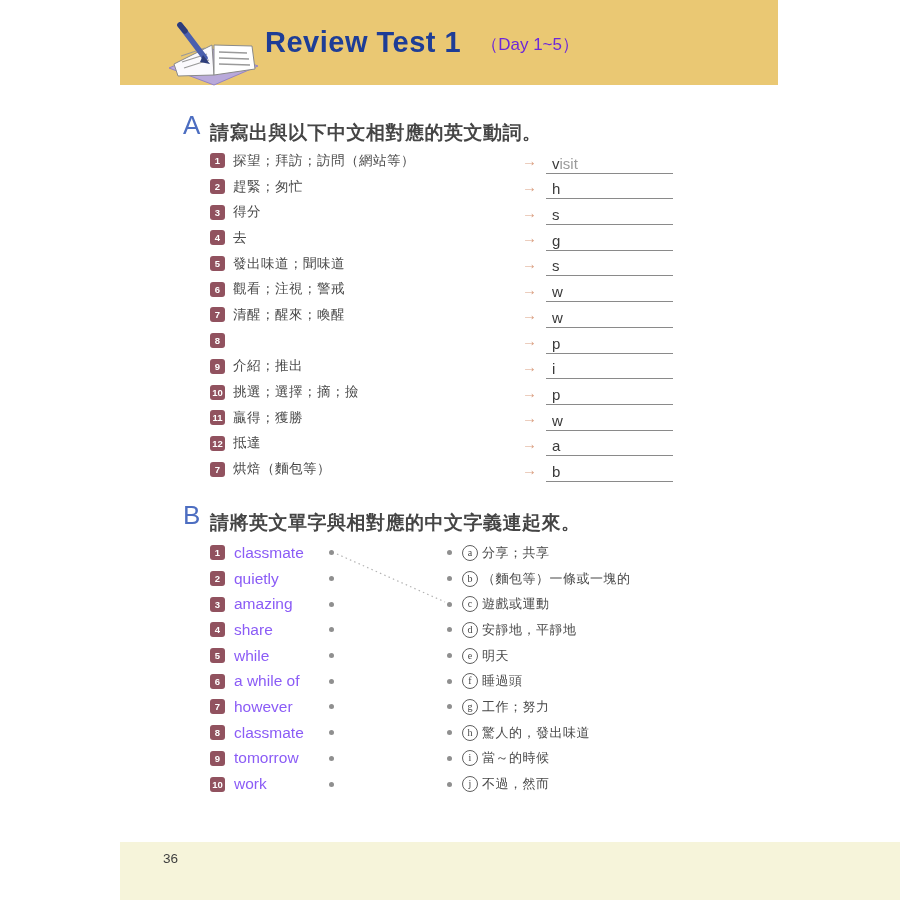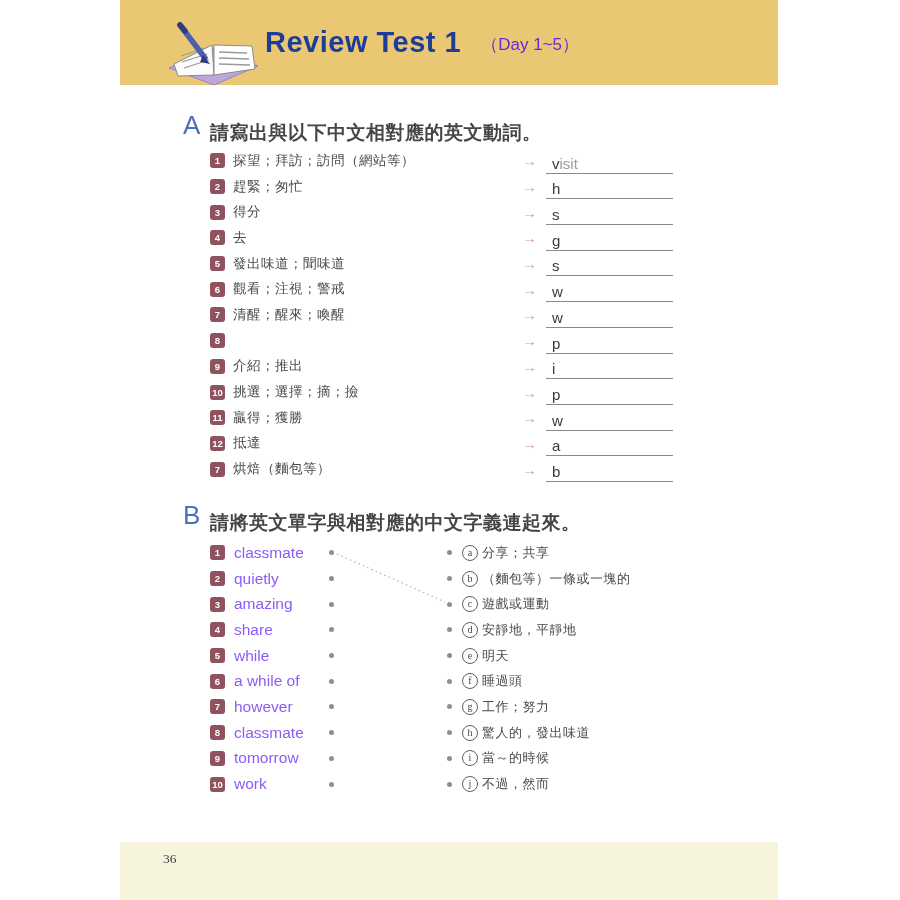--- a/index.html
+++ b/index.html
@@ -33,21 +33,21 @@
   .b-row{display:flex;align-items:center;height:25.7px;}
   .word{margin-left:9px;font-size:15.5px;color:#8b5cf6;}
   .dot{flex:0 0 5px;width:5px;height:5px;border-radius:50%;background:#8f8f8f;}
   .circle{flex:0 0 14px;width:14px;height:14px;margin-left:10px;border:1px solid #5f5f5f;border-radius:50%;
           font-family:"Liberation Serif","DejaVu Serif",serif;font-size:10px;color:#444;
           display:flex;align-items:center;justify-content:center;line-height:1;}
   .meaning{margin-left:4px;font-size:13px;color:#4a4a4a;letter-spacing:0.5px;white-space:nowrap;}
   
   .connector{position:absolute;left:0;top:0;pointer-events:none;}
   
-  .footer-band{position:absolute;left:120px;top:842px;width:658px;height:58px;background:#f6f4da;font-family:Liberation Serif, serif;}
+  .footer-band{position:absolute;left:120px;top:842px;width:780px;height:58px;background:#f6f4da;}
   .page-number{position:absolute;left:43px;top:9px;font-size:13.5px;color:#3f3f3f;}
 </style>
 </head>
 <body>
 
 <div class="header-band">
   <svg class="book-icon" width="95" height="64" viewBox="0 0 95 64">
     <polygon points="4,46 47,27 93,44 49,63" fill="#b9a9da" stroke="#9383c4" stroke-width="1"></polygon>
     <polygon points="9,42 47,23 49,53 13,54" fill="#fbfafd" stroke="#8a8a8a" stroke-width="1"></polygon>
     <polygon points="49,23 87,24 90,47 49,53" fill="#ffffff" stroke="#8a8a8a" stroke-width="1"></polygon>

